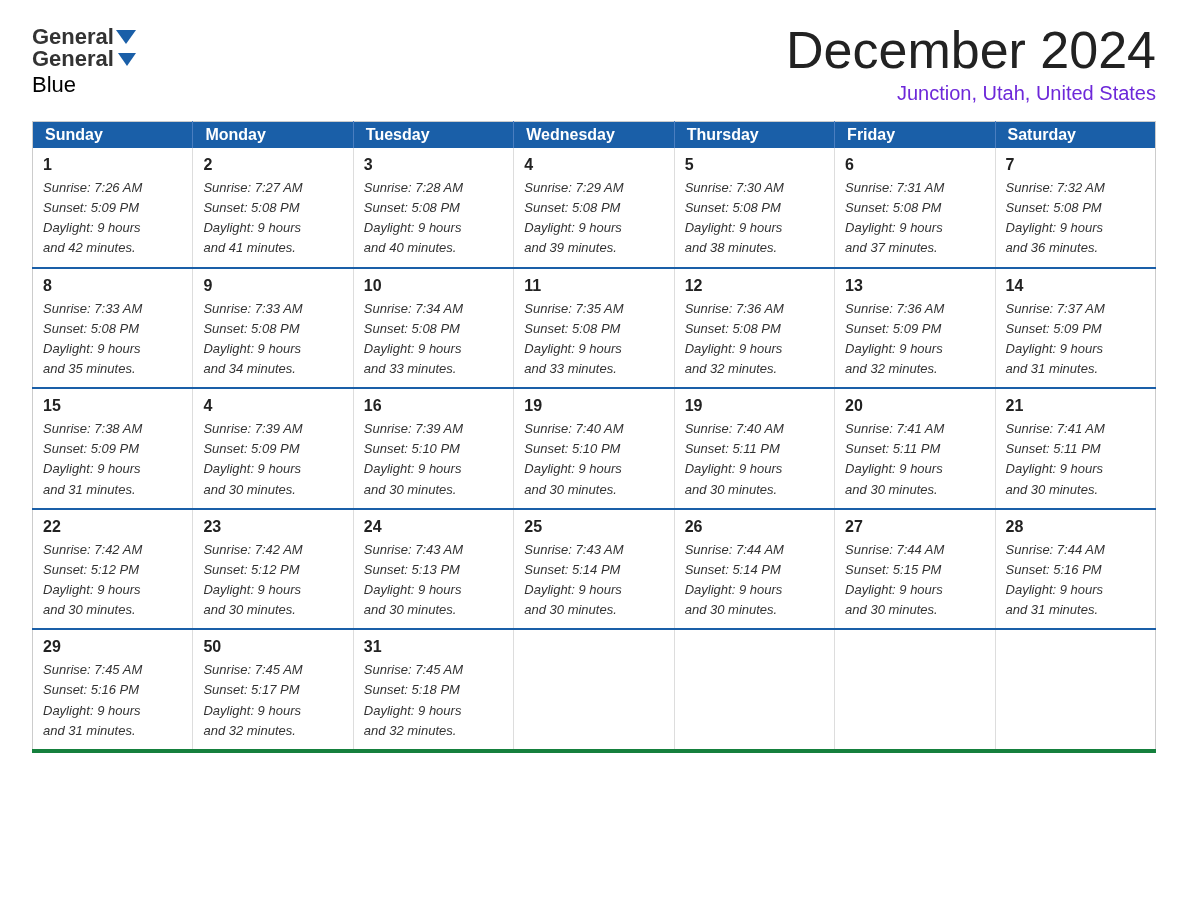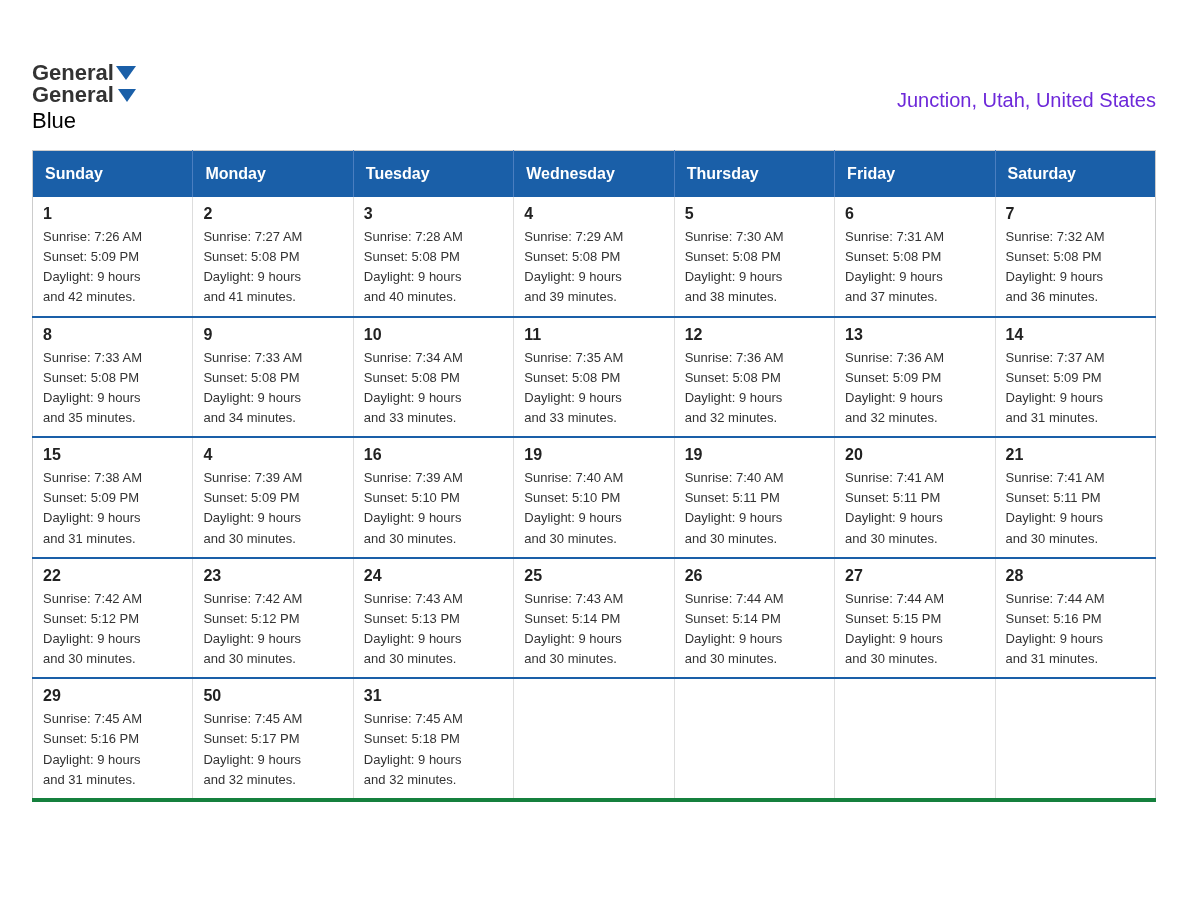--- a/index.html
+++ b/index.html
@@ -6,23 +6,22 @@
     body {
       font-family: Arial, sans-serif;
       background: #ffffff;
       padding: 24px 32px;
       width: 1188px;
       min-height: 918px;
     }
     .header-row {
       display: flex;
       justify-content: space-between;
-      align-items: center;
+      align-items: flex-start;
       margin-bottom: 16px;
-      margin-top: 36px;
     }
     .logo {
       display: flex;
       flex-direction: column;
       align-items: flex-start;
     }
     .logo-text {
       display: flex;
       align-items: center;
       font-size: 22px;
@@ -62,21 +61,21 @@
     .calendar-table {
       width: 100%;
       border-collapse: collapse;
       border: 1px solid #ccc;
     }
     .calendar-table thead tr th {
       background-color: #1a5fa8;
       color: #ffffff;
       font-size: 16px;
       font-weight: bold;
-      padding: 14px 12px;
+      padding: 4px 12px;
       text-align: left;
       border-right: 1px solid #4a7ec0;
     }
     .calendar-table thead tr th:last-child {
       border-right: none;
     }
     .calendar-table tbody tr td {
       vertical-align: top;
       padding: 8px 10px;
       border-right: 1px solid #ddd;
@@ -96,20 +95,21 @@
       font-size: 16px;
       font-weight: bold;
       color: #222;
       margin-bottom: 4px;
       display: block;
     }
     .day-info {
       font-size: 13px;
       line-height: 1.55;
       color: #333;
+      font-style: italic;
     }
     .empty-cell {
       background: #fff;
     }
   </style>
 </head>
 <body>
 
 <div class="header-row">
   <div class="logo">
@@ -120,20 +120,21 @@
     </div>
     <div style="display:flex;align-items:center;gap:2px;margin-top:-4px;">
       <span style="font-size:22px;font-weight:bold;color:#333;">General</span>
       <span style="width:0;height:0;border-left:9px solid transparent;border-right:9px solid transparent;border-top:13px solid #1a5fa8;display:inline-block;margin:0 2px;"></span>
     </div>
     <div>
       <span class="logo-blue">Blue</span>
     </div>
   </div>
   <div class="title-section">
+    <div class="month-title">December 2024</div>
     <div class="location-text">Junction, Utah, United States</div>
   </div>
 </div>
 
 <table class="calendar-table">
   <thead>
     <tr>
       <th>Sunday</th>
       <th>Monday</th>
       <th>Tuesday</th>

